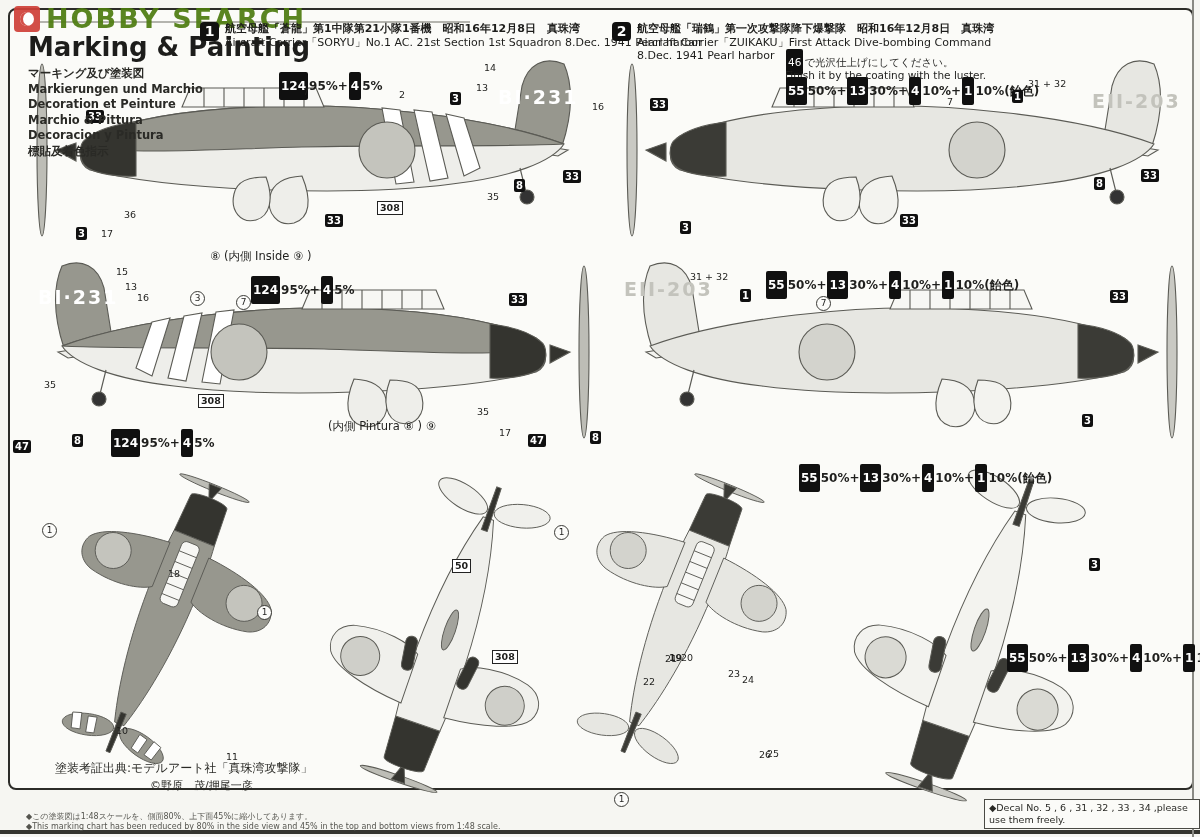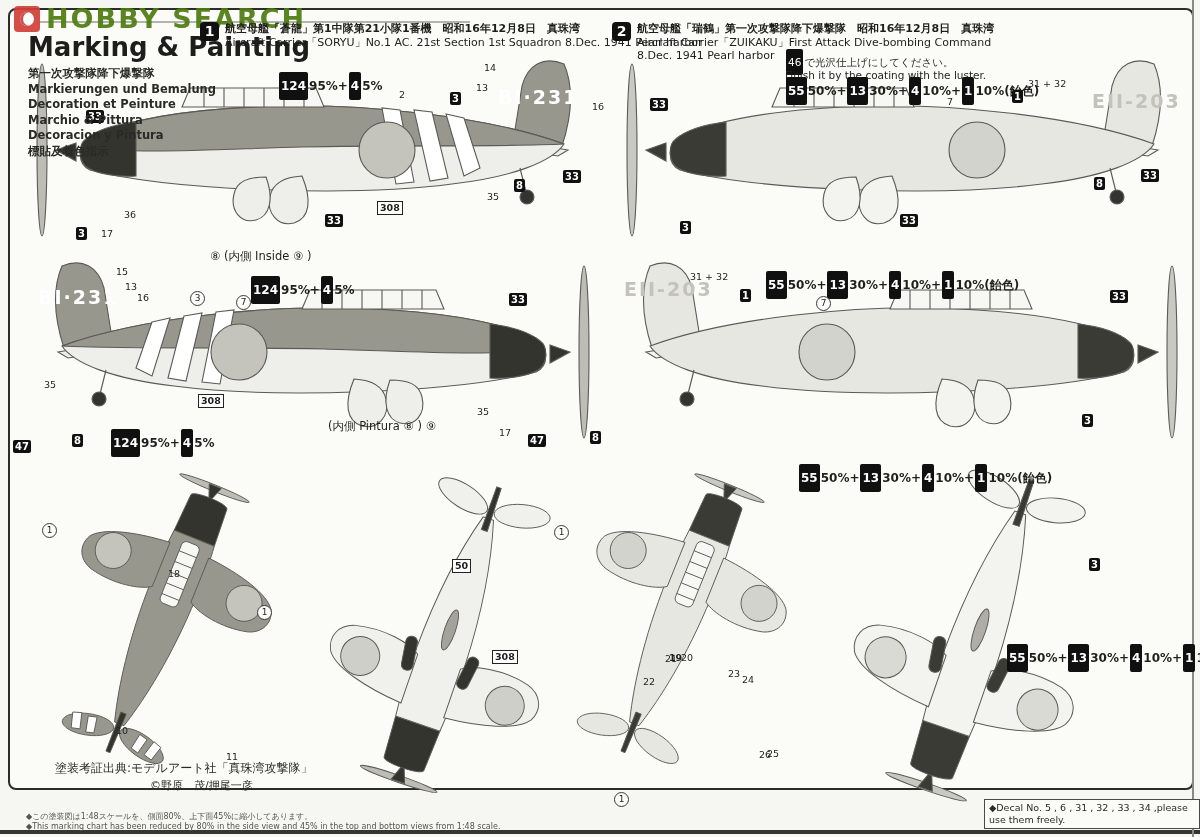--- a/index.html
+++ b/index.html
@@ -65,22 +65,22 @@
 
   <div class="wm-line"></div>
   <div class="watermark">
     <div class="wm-box"></div>
     <div class="wm-text">HOBBY SEARCH</div>
   </div>
 
   <div class="title-block">
     <h1>Marking &amp; Painting</h1>
     <div class="subs">
-      <div>第一次攻撃隊降下爆撃隊</div>
-      <div>Markierungen und Bemalung</div>
+      <div>マーキング及び塗装図</div>
+      <div>Markierungen und Marchio</div>
       <div>Decoration et Peinture</div>
       <div>Marchio &amp; Pittura</div>
       <div>Decoracion y Pintura</div>
       <div>標貼及着色指示</div>
     </div>
   </div>
 
   <div class="sec-header" style="left:200px;top:22px;">
     <div class="sec-num">1</div>
     <div class="sec-lines">

